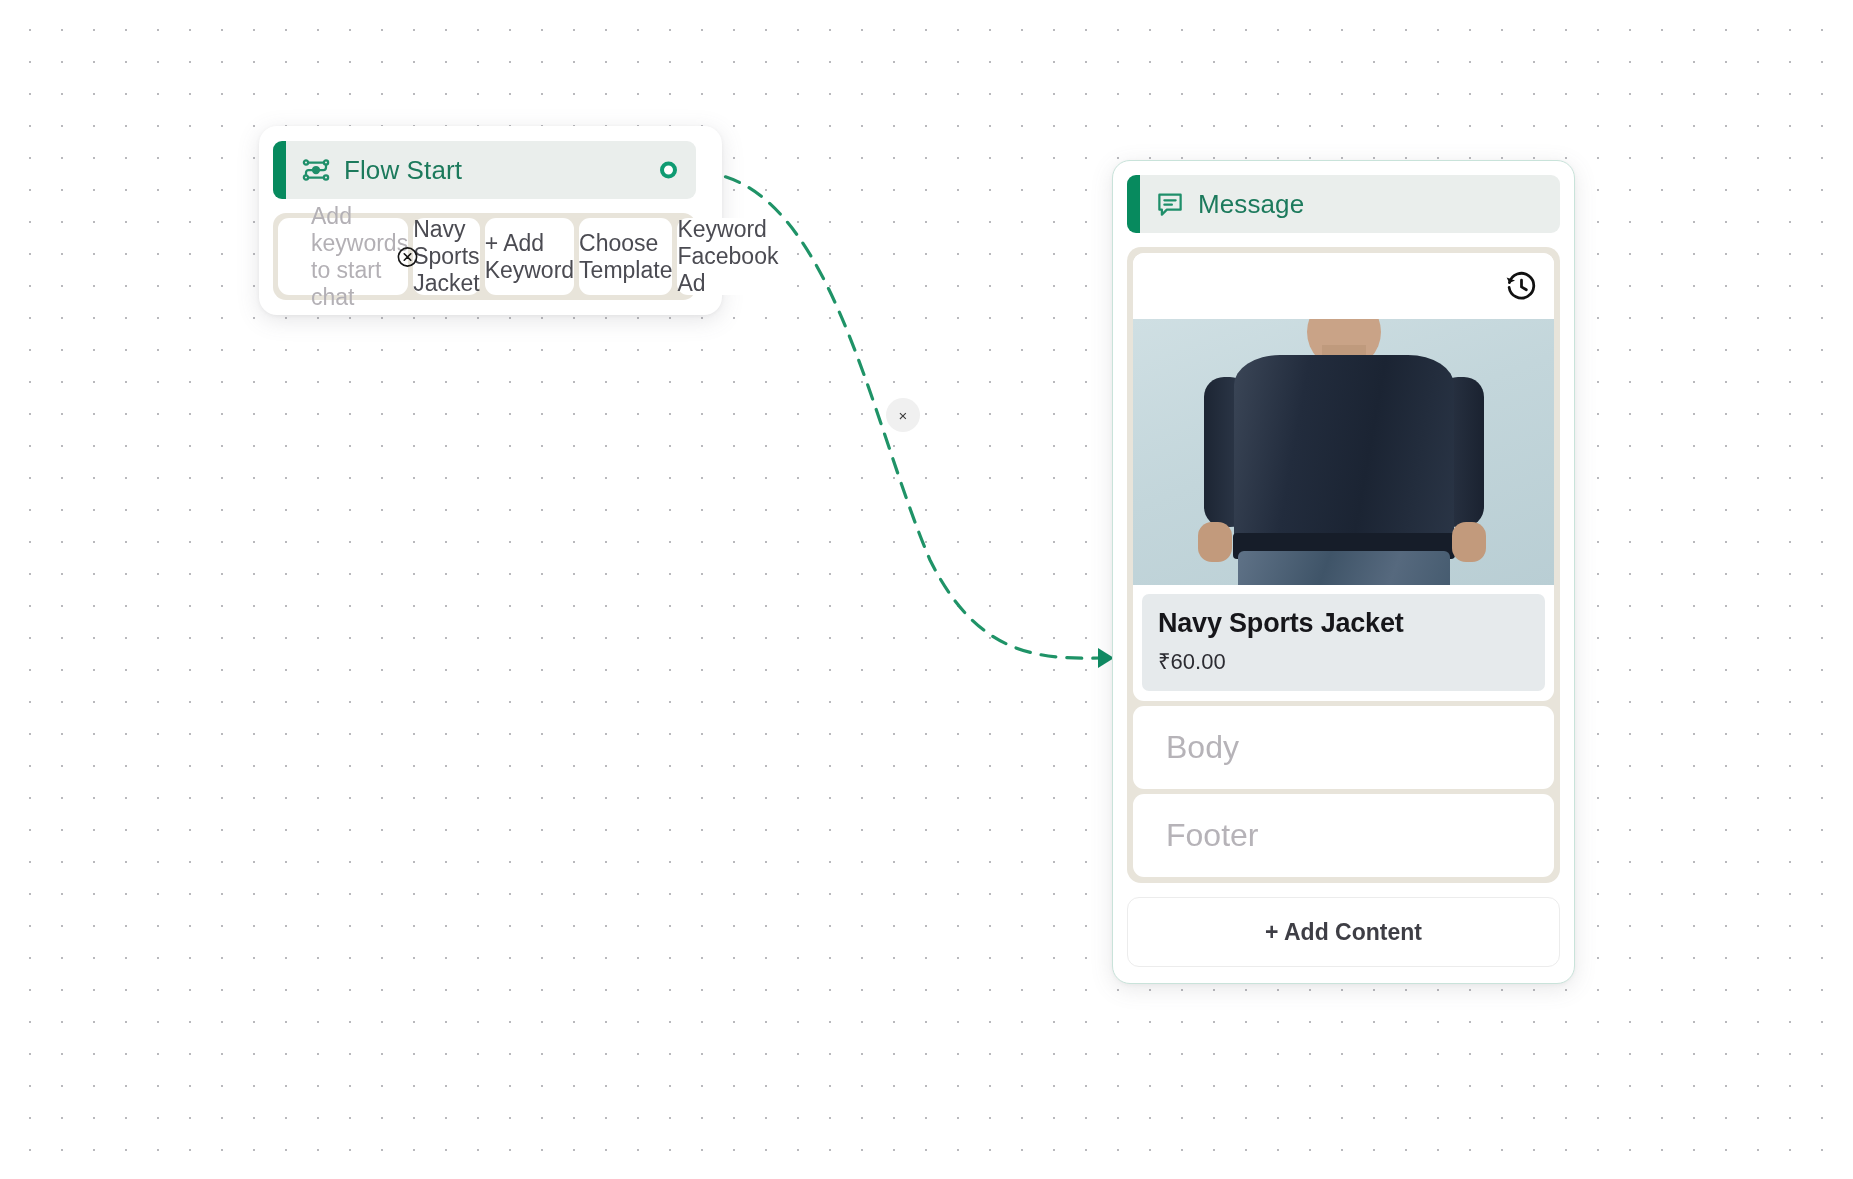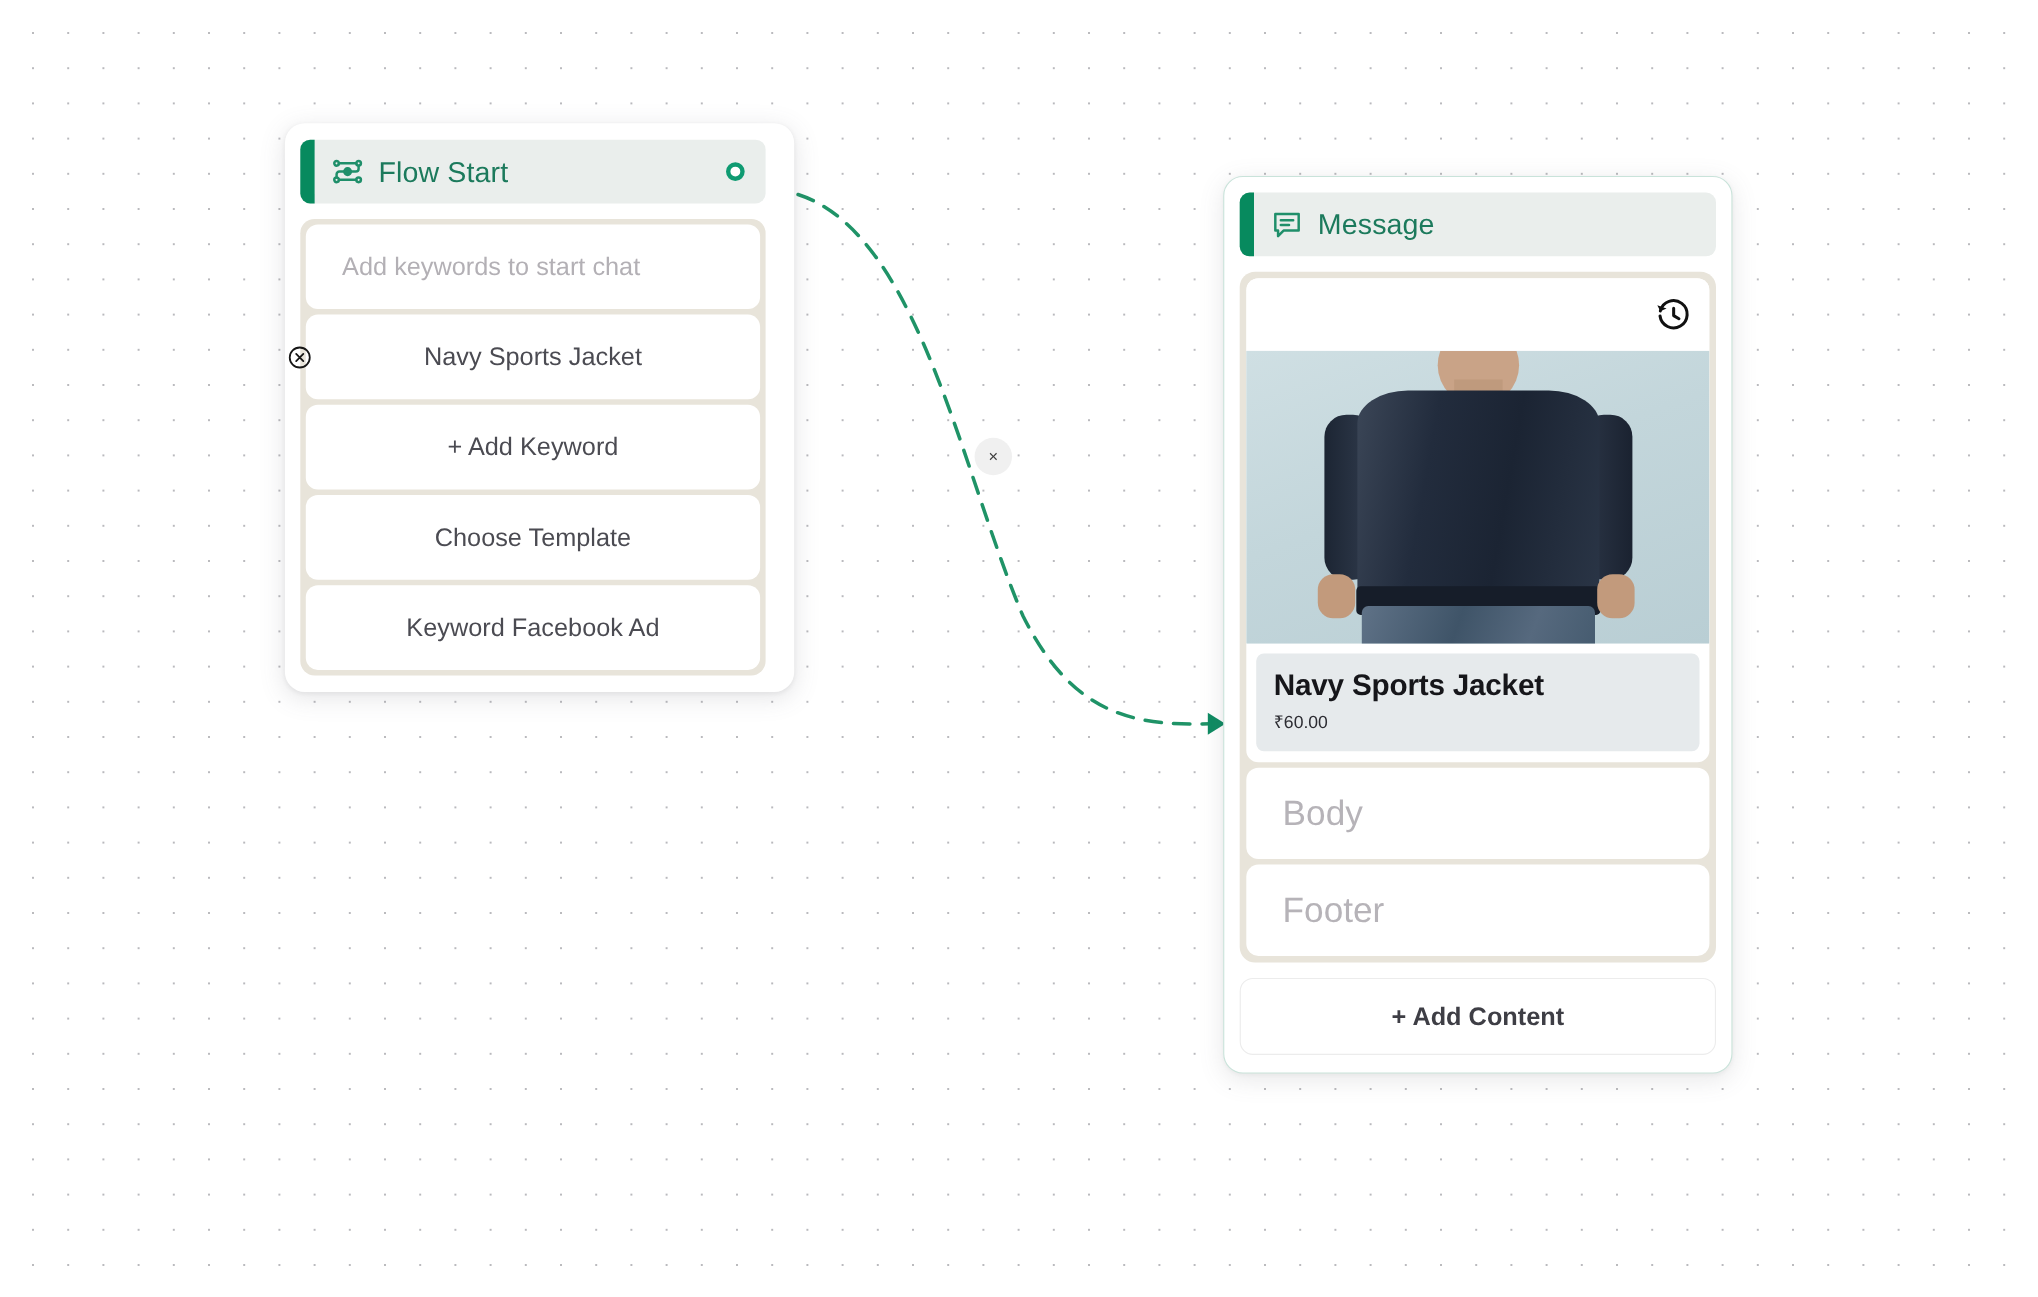--- a/index.html
+++ b/index.html
@@ -50,21 +50,21 @@
     left: 886px;
     top: 398px;
     line-height: 1;
     font-family: "Liberation Sans", sans-serif;
   }
 
   
   #flow-start-node {
     position: absolute;
     left: 259px;
-    top: 112px;
+    top: 126px;
     width: 463px;
     background: #ffffff;
     border-radius: 18px;
     box-shadow: 0 5px 22px rgba(100,100,110,0.17), 0 1px 4px rgba(0,0,0,0.05);
     padding: 15px 26px 15px 14px;
     z-index: 10;
   }
 
   .node-header {
     display: flex;
@@ -109,21 +109,21 @@
     background: #ffffff;
     cursor: pointer;
   }
 
   .node-body {
     background: #e8e4da;
     border-radius: 13px;
     margin-top: 14px;
     padding: 5px;
     display: flex;
-    flex-direction: column;
+    flex-direction: row;
     gap: 5px;
   }
 
   .row-card {
     background: #ffffff;
     border-radius: 11px;
     height: 77px;
     display: flex;
     align-items: center;
     justify-content: center;
@@ -212,21 +212,21 @@
     padding: 14px 16px 16px 16px;
   }
   .product-title {
     font-size: 27px;
     font-weight: bold;
     color: #16161a;
     letter-spacing: -0.2px;
     line-height: 1.15;
   }
   .product-price {
-    font-size: 16px;
+    font-size: 22px;
     color: #2c2c32;
     margin-top: 6px;
   }
 
   .field-card {
     background: #ffffff;
     border-radius: 11px;
     height: 83px;
     display: flex;
     align-items: center;

